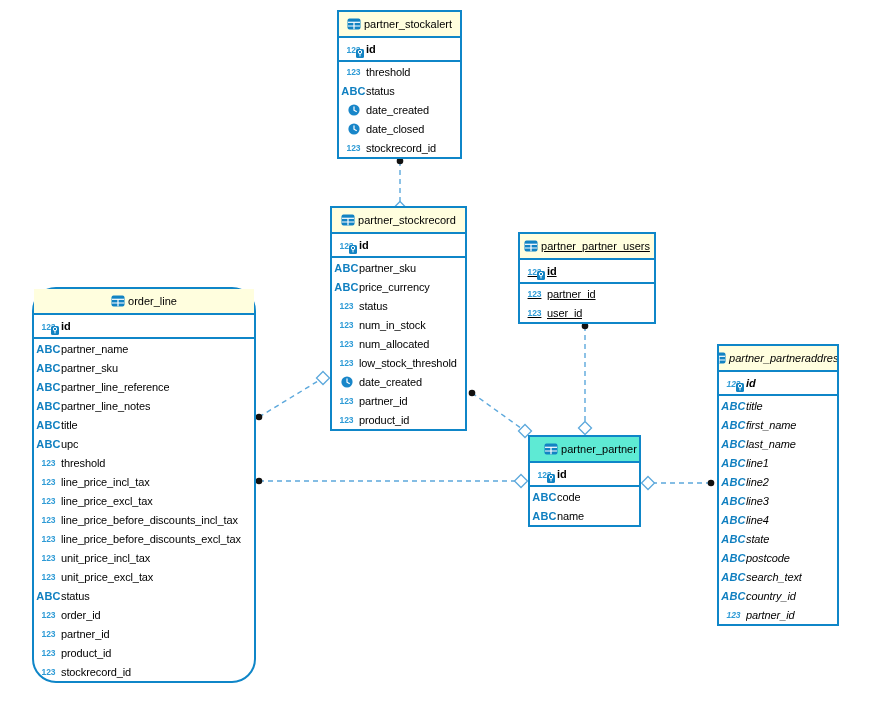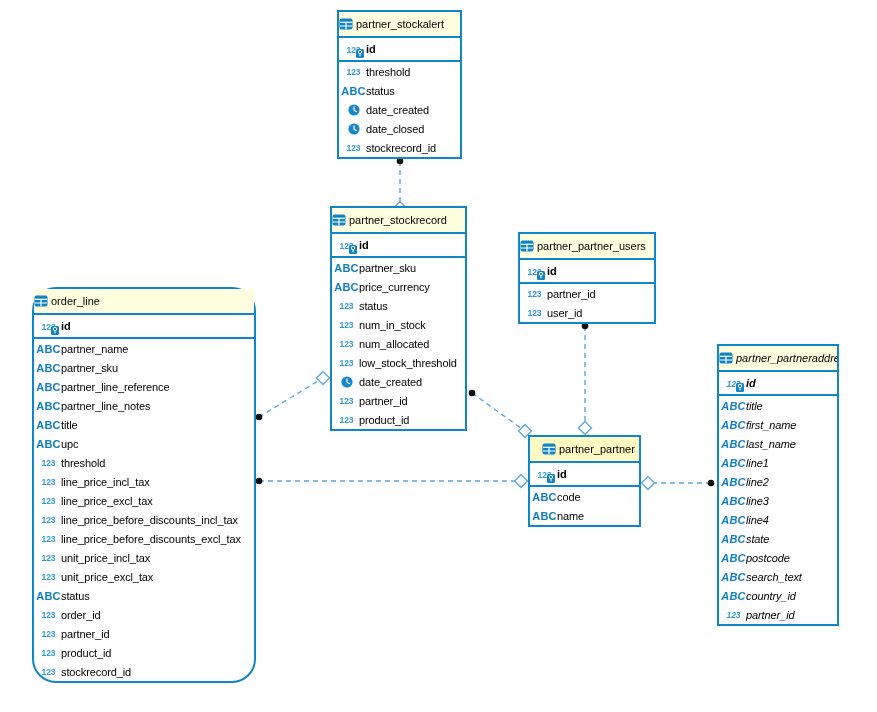--- a/index.html
+++ b/index.html
@@ -8,24 +8,24 @@
     position:relative; width:877px; height:712px;
     background:#ffffff; overflow:hidden;
   }
   .conn-layer { position:absolute; left:0; top:0; }
   .table {
     position:absolute; box-sizing:border-box;
     border:2px solid #0f86c8; background:#ffffff;
   }
   .hdr {
     height:24px; background:#fffede; border-bottom:2px solid #0f86c8;
-    display:flex; align-items:center; justify-content:flex-start; gap:3px;
+    display:flex; align-items:center; justify-content:center; gap:3px;
     font-size:11px; color:#000; white-space:nowrap; overflow:hidden;
   }
-  .table.selected .hdr { background:#fef9c3;padding-left:12px; }
+  .table.selected .hdr { background:#5eead4;padding-left:12px; }
   .pksec { border-bottom:2px solid #0f86c8; }
   .row {
     height:19px; display:flex; align-items:center;
     padding-left:4px; font-size:11px; color:#000;
     white-space:nowrap; overflow:hidden; letter-spacing:-0.1px;
   }
   .pksec .row { height:22px; font-weight:bold; }
   .ic {
     width:21px; min-width:21px; display:inline-flex;
     align-items:center; justify-content:center; margin-right:2px;
@@ -348,21 +348,21 @@
             <span class="lbl">partner_id</span>
           </div>
           <div class="row">
             <span class="ic">
               <span class="ic-num">123</span>
             </span>
             <span class="lbl">product_id</span>
           </div>
         </div>
       </div>
-      <div class="table" style="left: 518px; top: 232px; width: 138px;">
+      <div class="table" style="left: 518px; top: 232px; width: 138px; text-decoration: underline;">
         <div class="hdr">
           <span style="display: inline-flex;">
             <svg width="14" height="12" viewBox="0 0 14 12">
               <rect x="0.5" y="0.5" width="13" height="11" rx="2" fill="#1283c3"></rect>
               <line x1="1" y1="4.3" x2="13" y2="4.3" stroke="#fff" stroke-width="1.2"></line>
               <line x1="1" y1="8" x2="13" y2="8" stroke="#fff" stroke-width="1"></line>
               <line x1="7" y1="4.3" x2="7" y2="11.3" stroke="#fff" stroke-width="1.2"></line>
             </svg>
           </span>
           <span>partner_partner_users</span>

